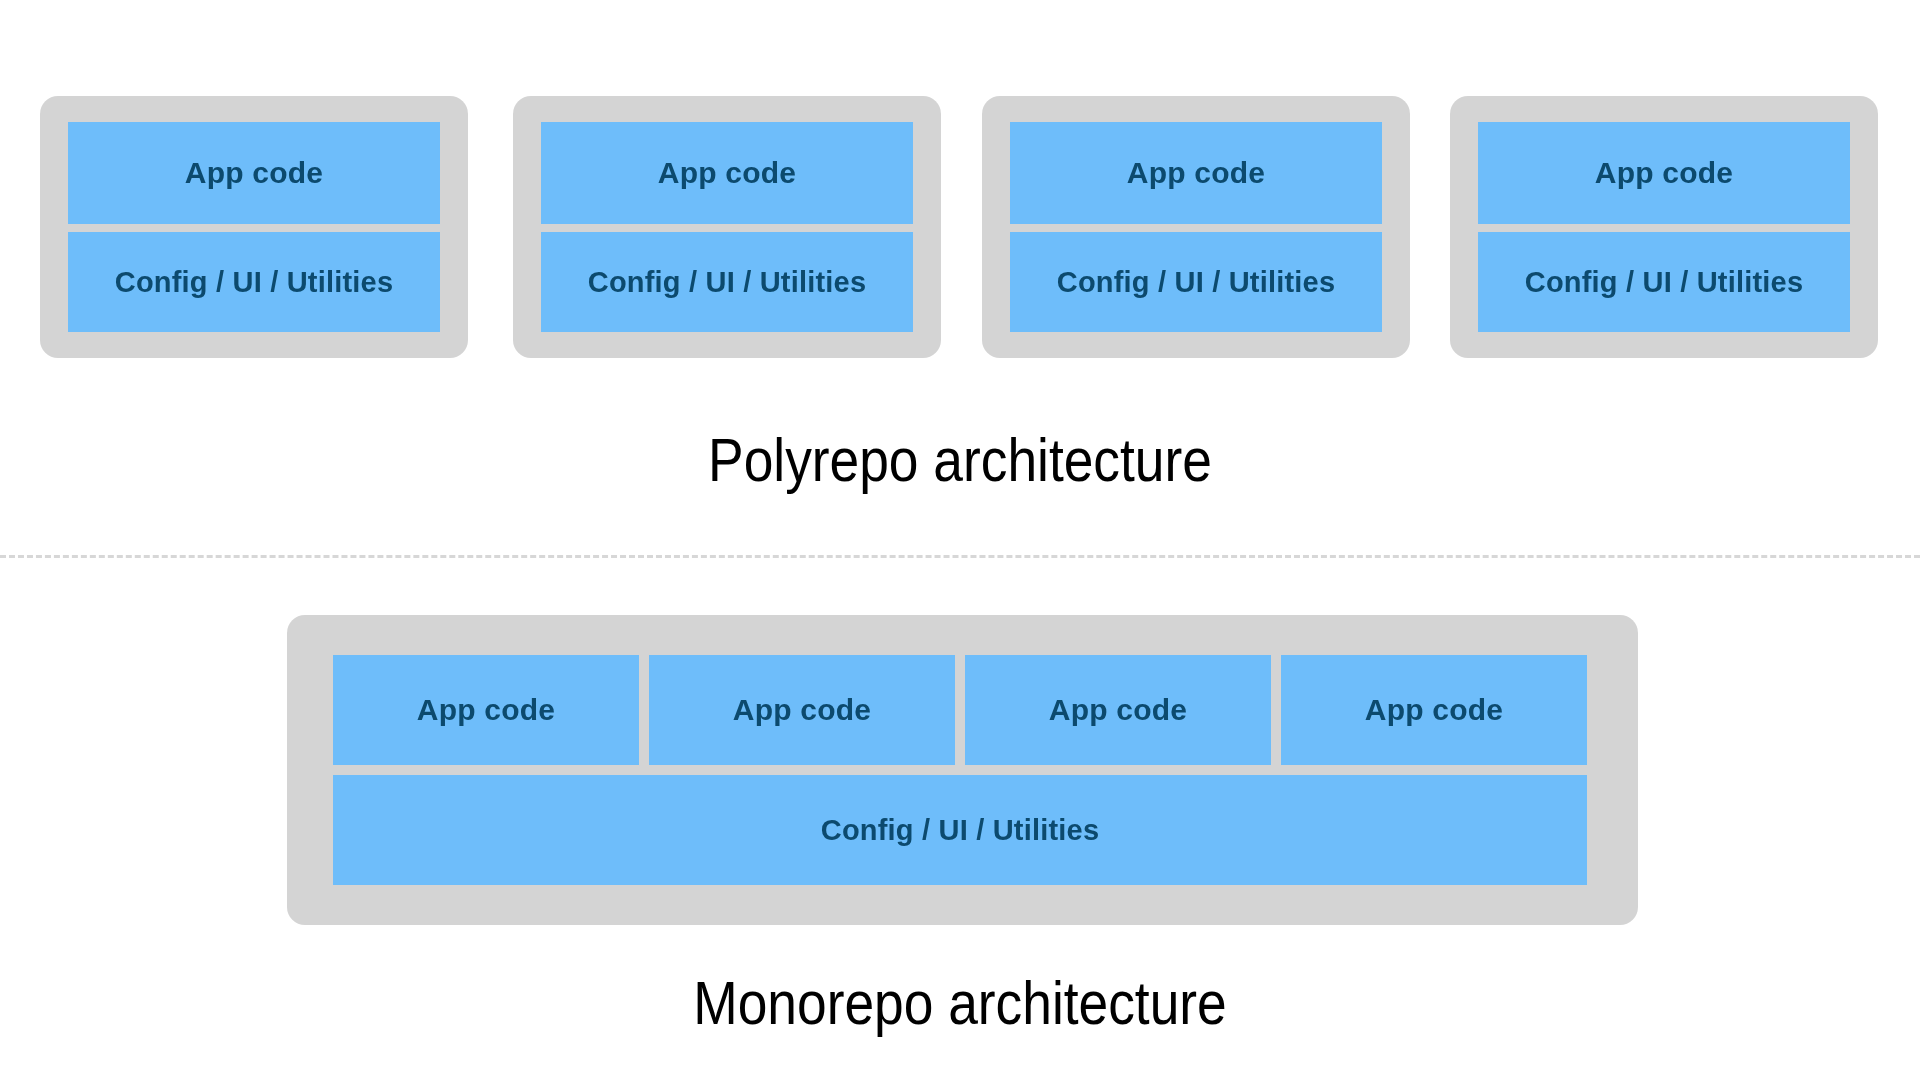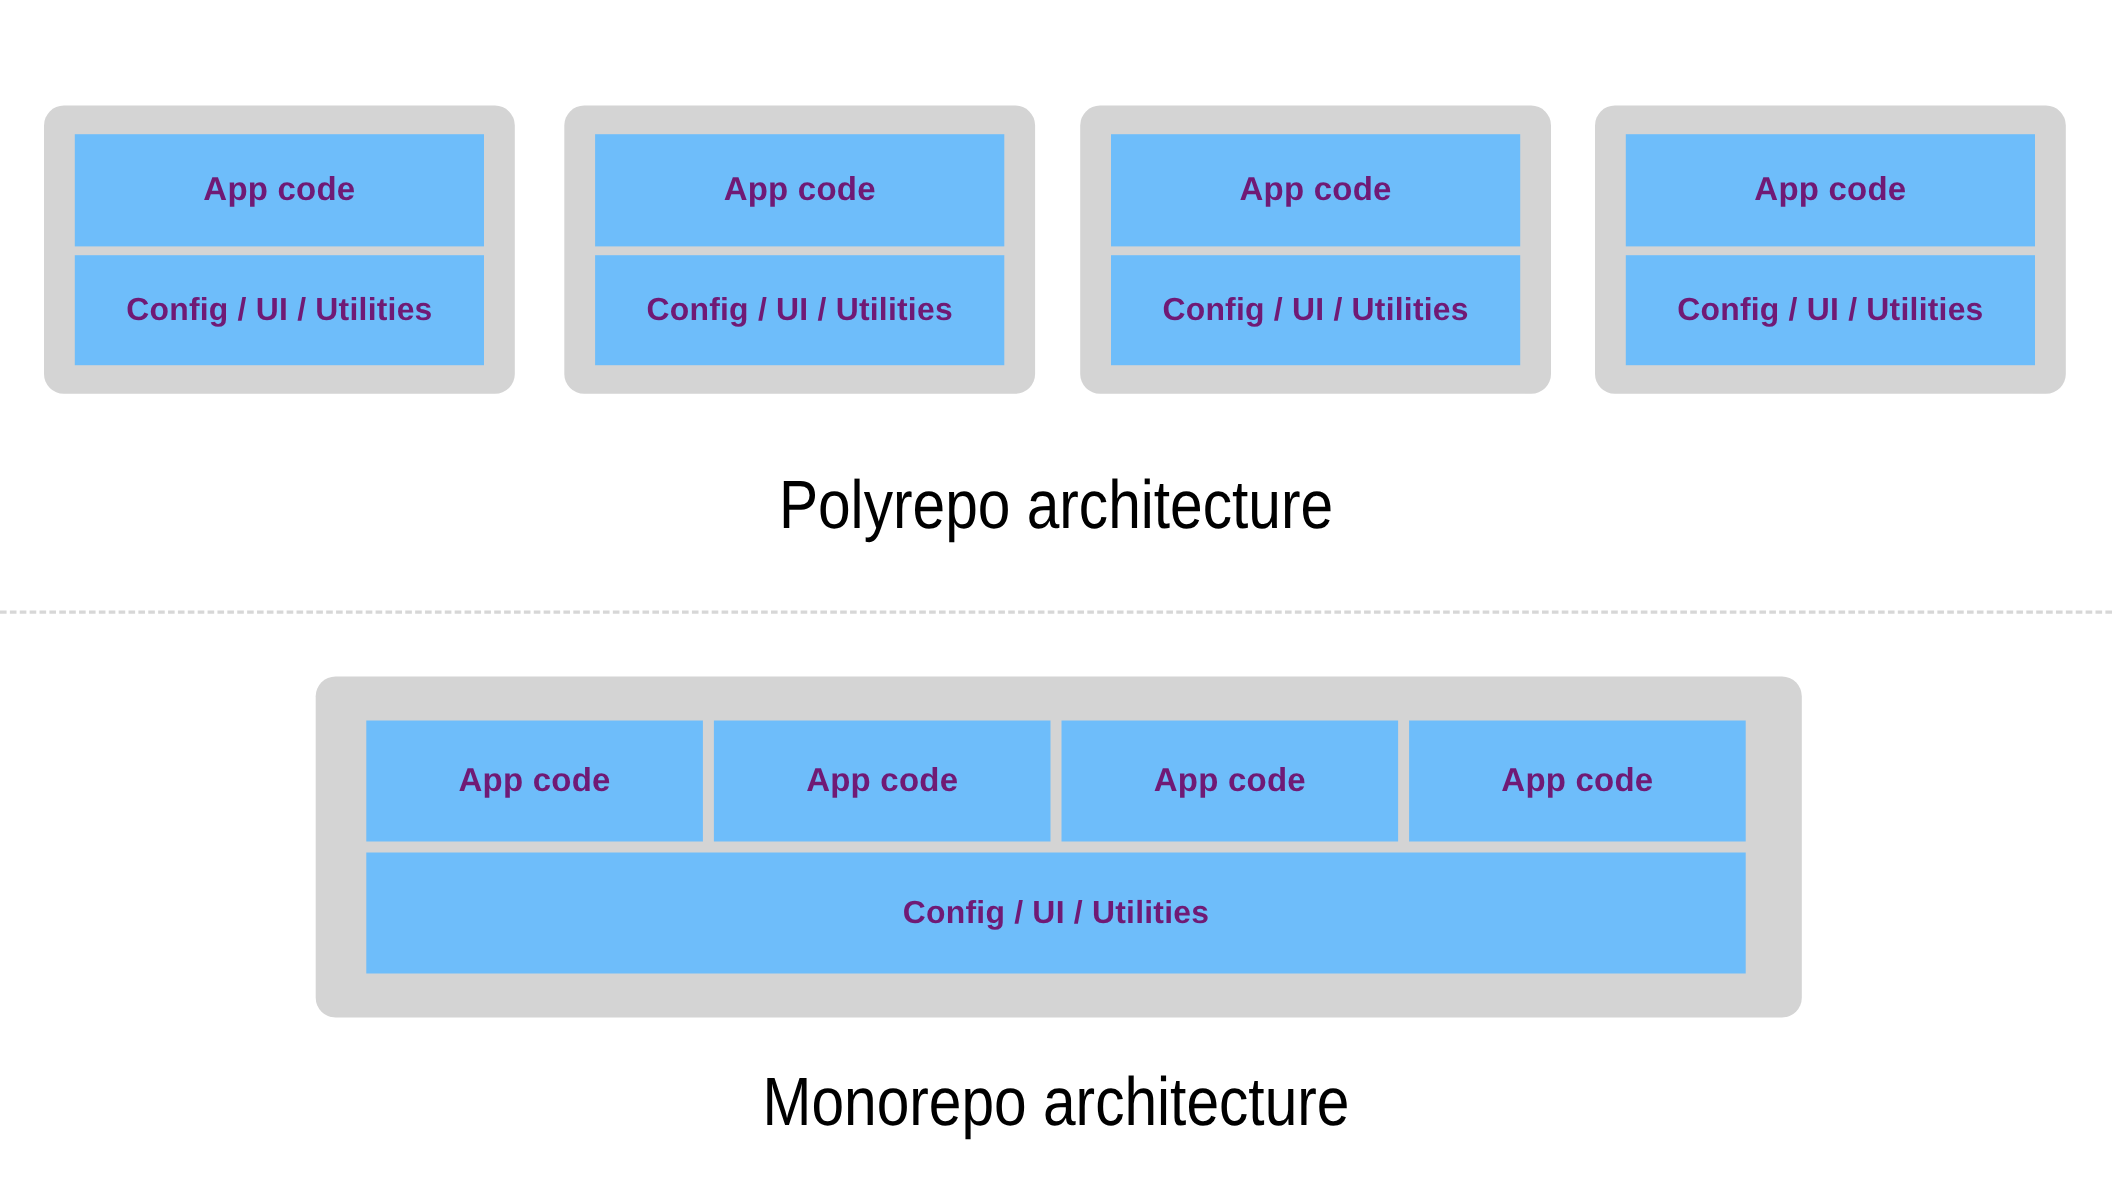--- a/index.html
+++ b/index.html
@@ -27,21 +27,21 @@
     border-radius: 18px;
     box-sizing: border-box;
   }
   .block {
     position: absolute;
     background: #6ebdfa;
     box-sizing: border-box;
     display: flex;
     align-items: center;
     justify-content: center;
-    color: #701a75;
+    color: #0c4a6e;
     font-weight: bold;
     letter-spacing: 0.2px;
     white-space: nowrap;
   }
 
   
   .poly-card {
     top: 96px;
     width: 428px;
     height: 262px;

